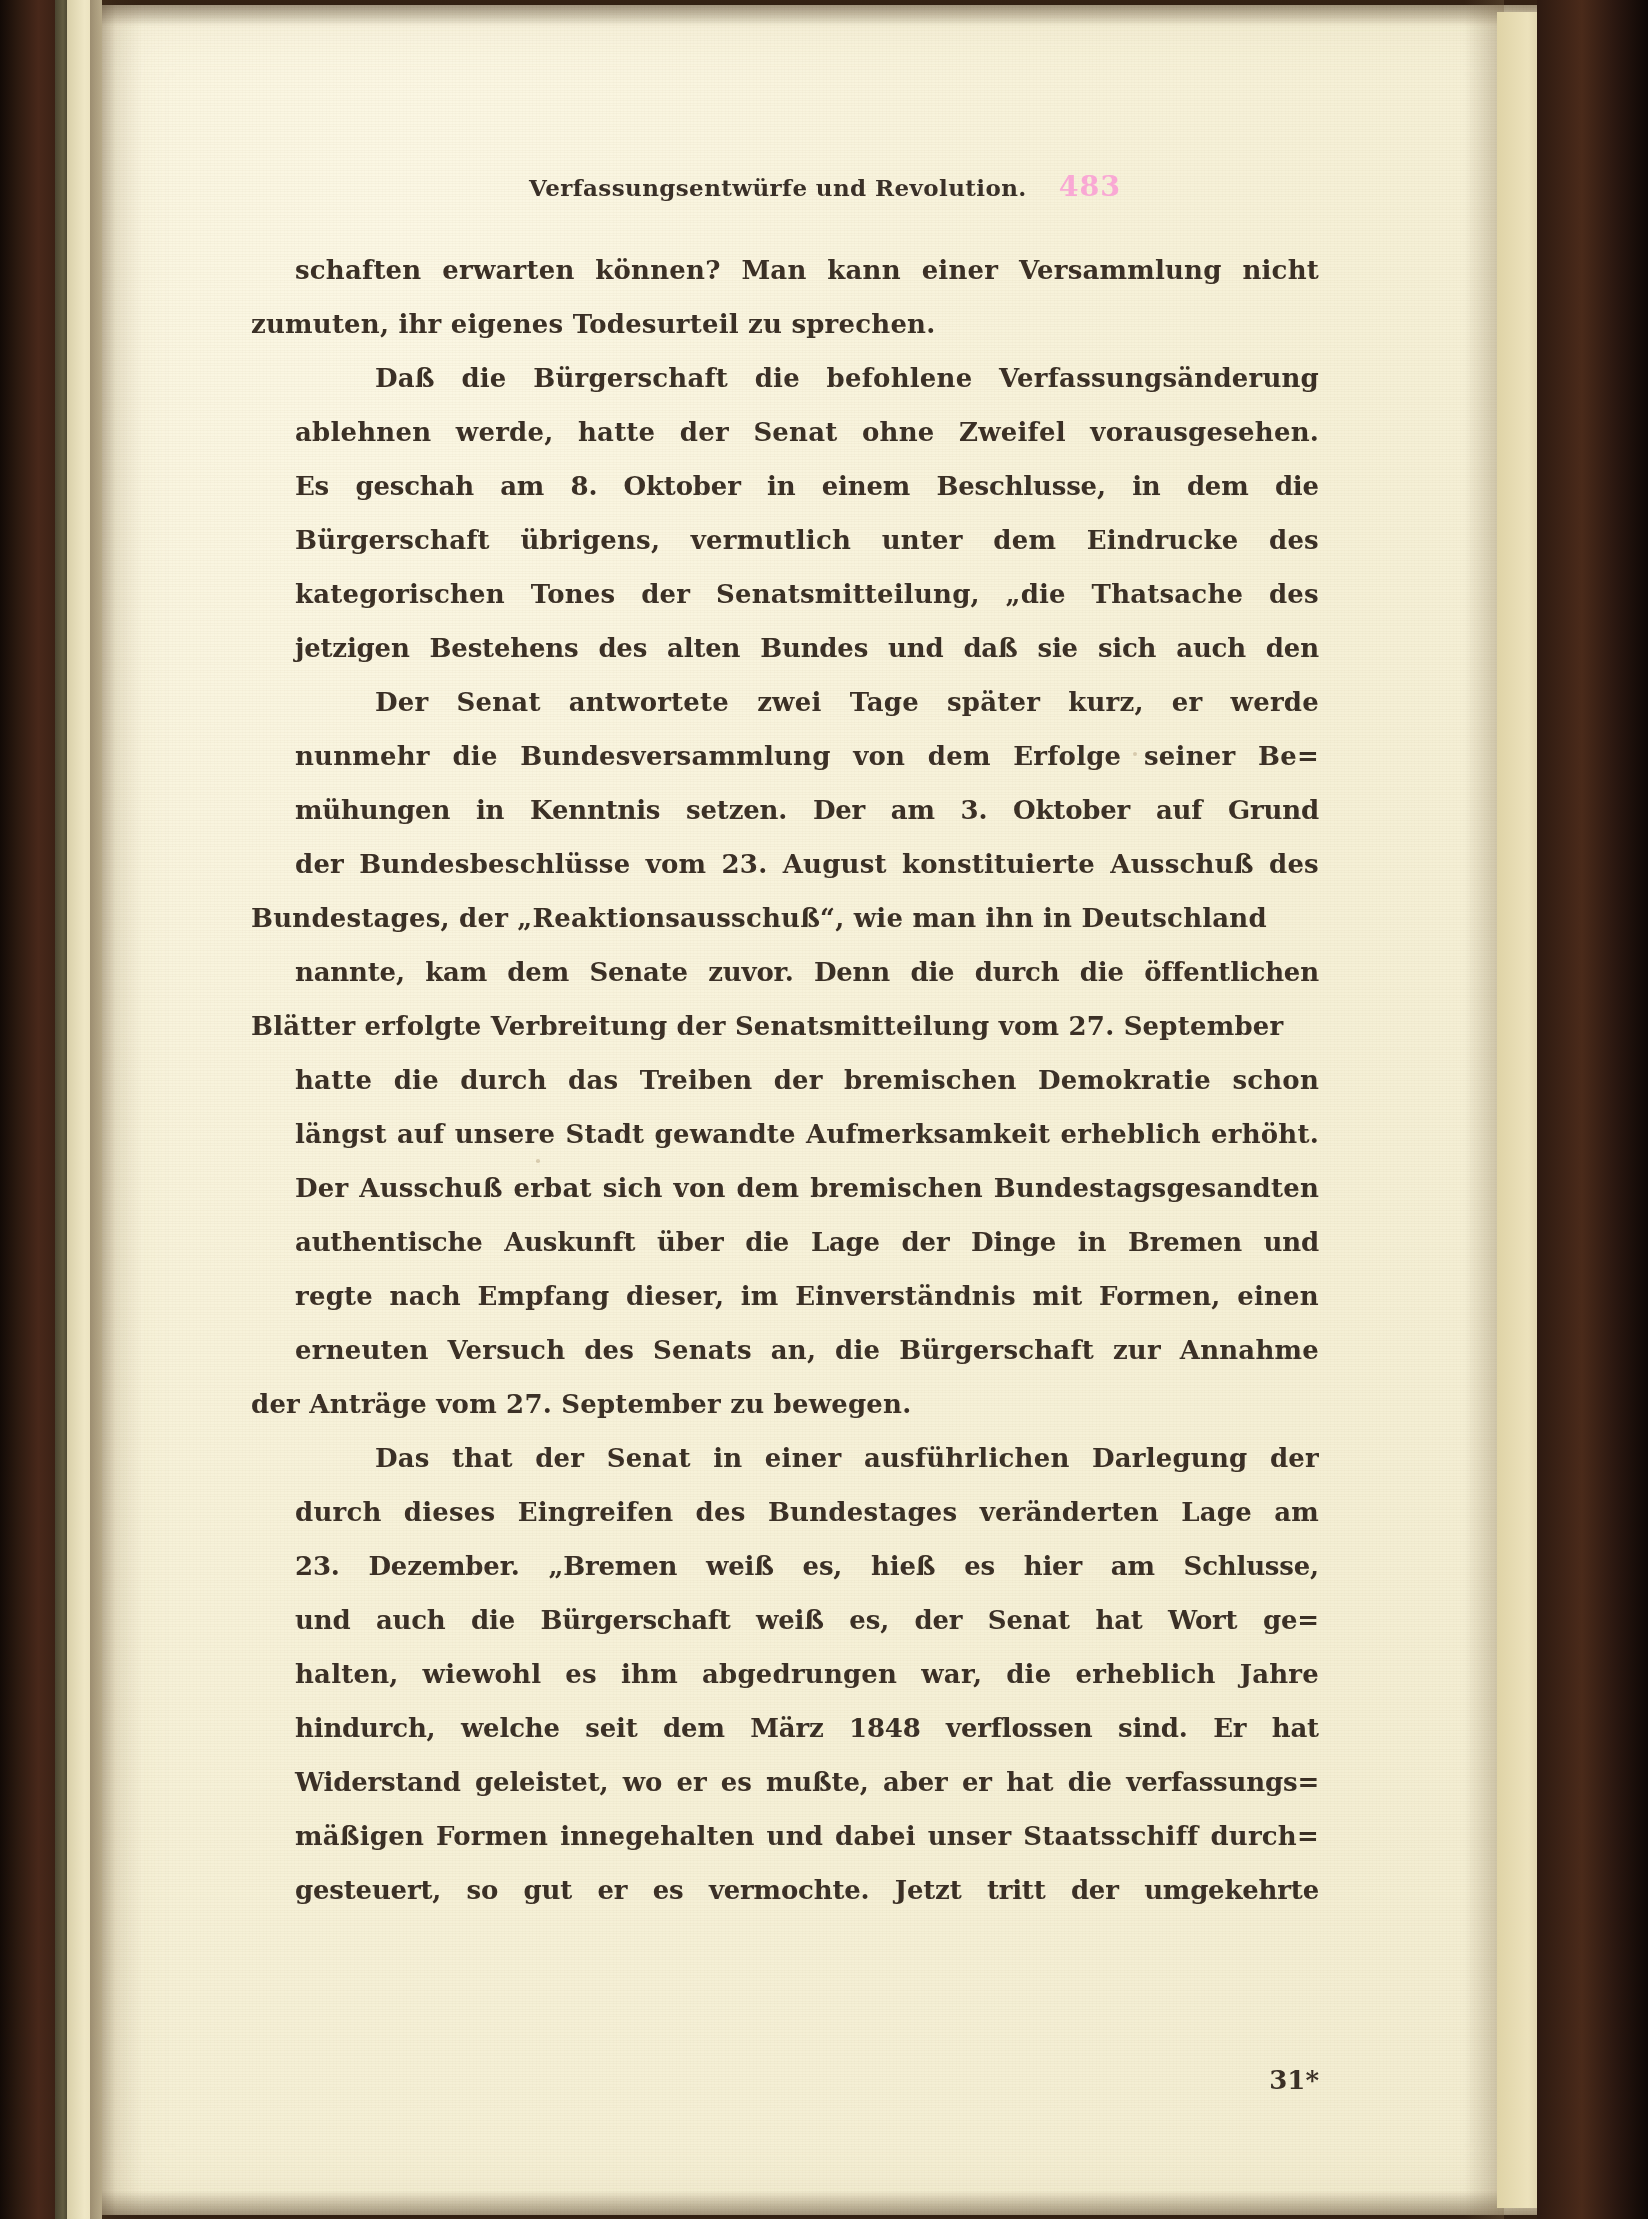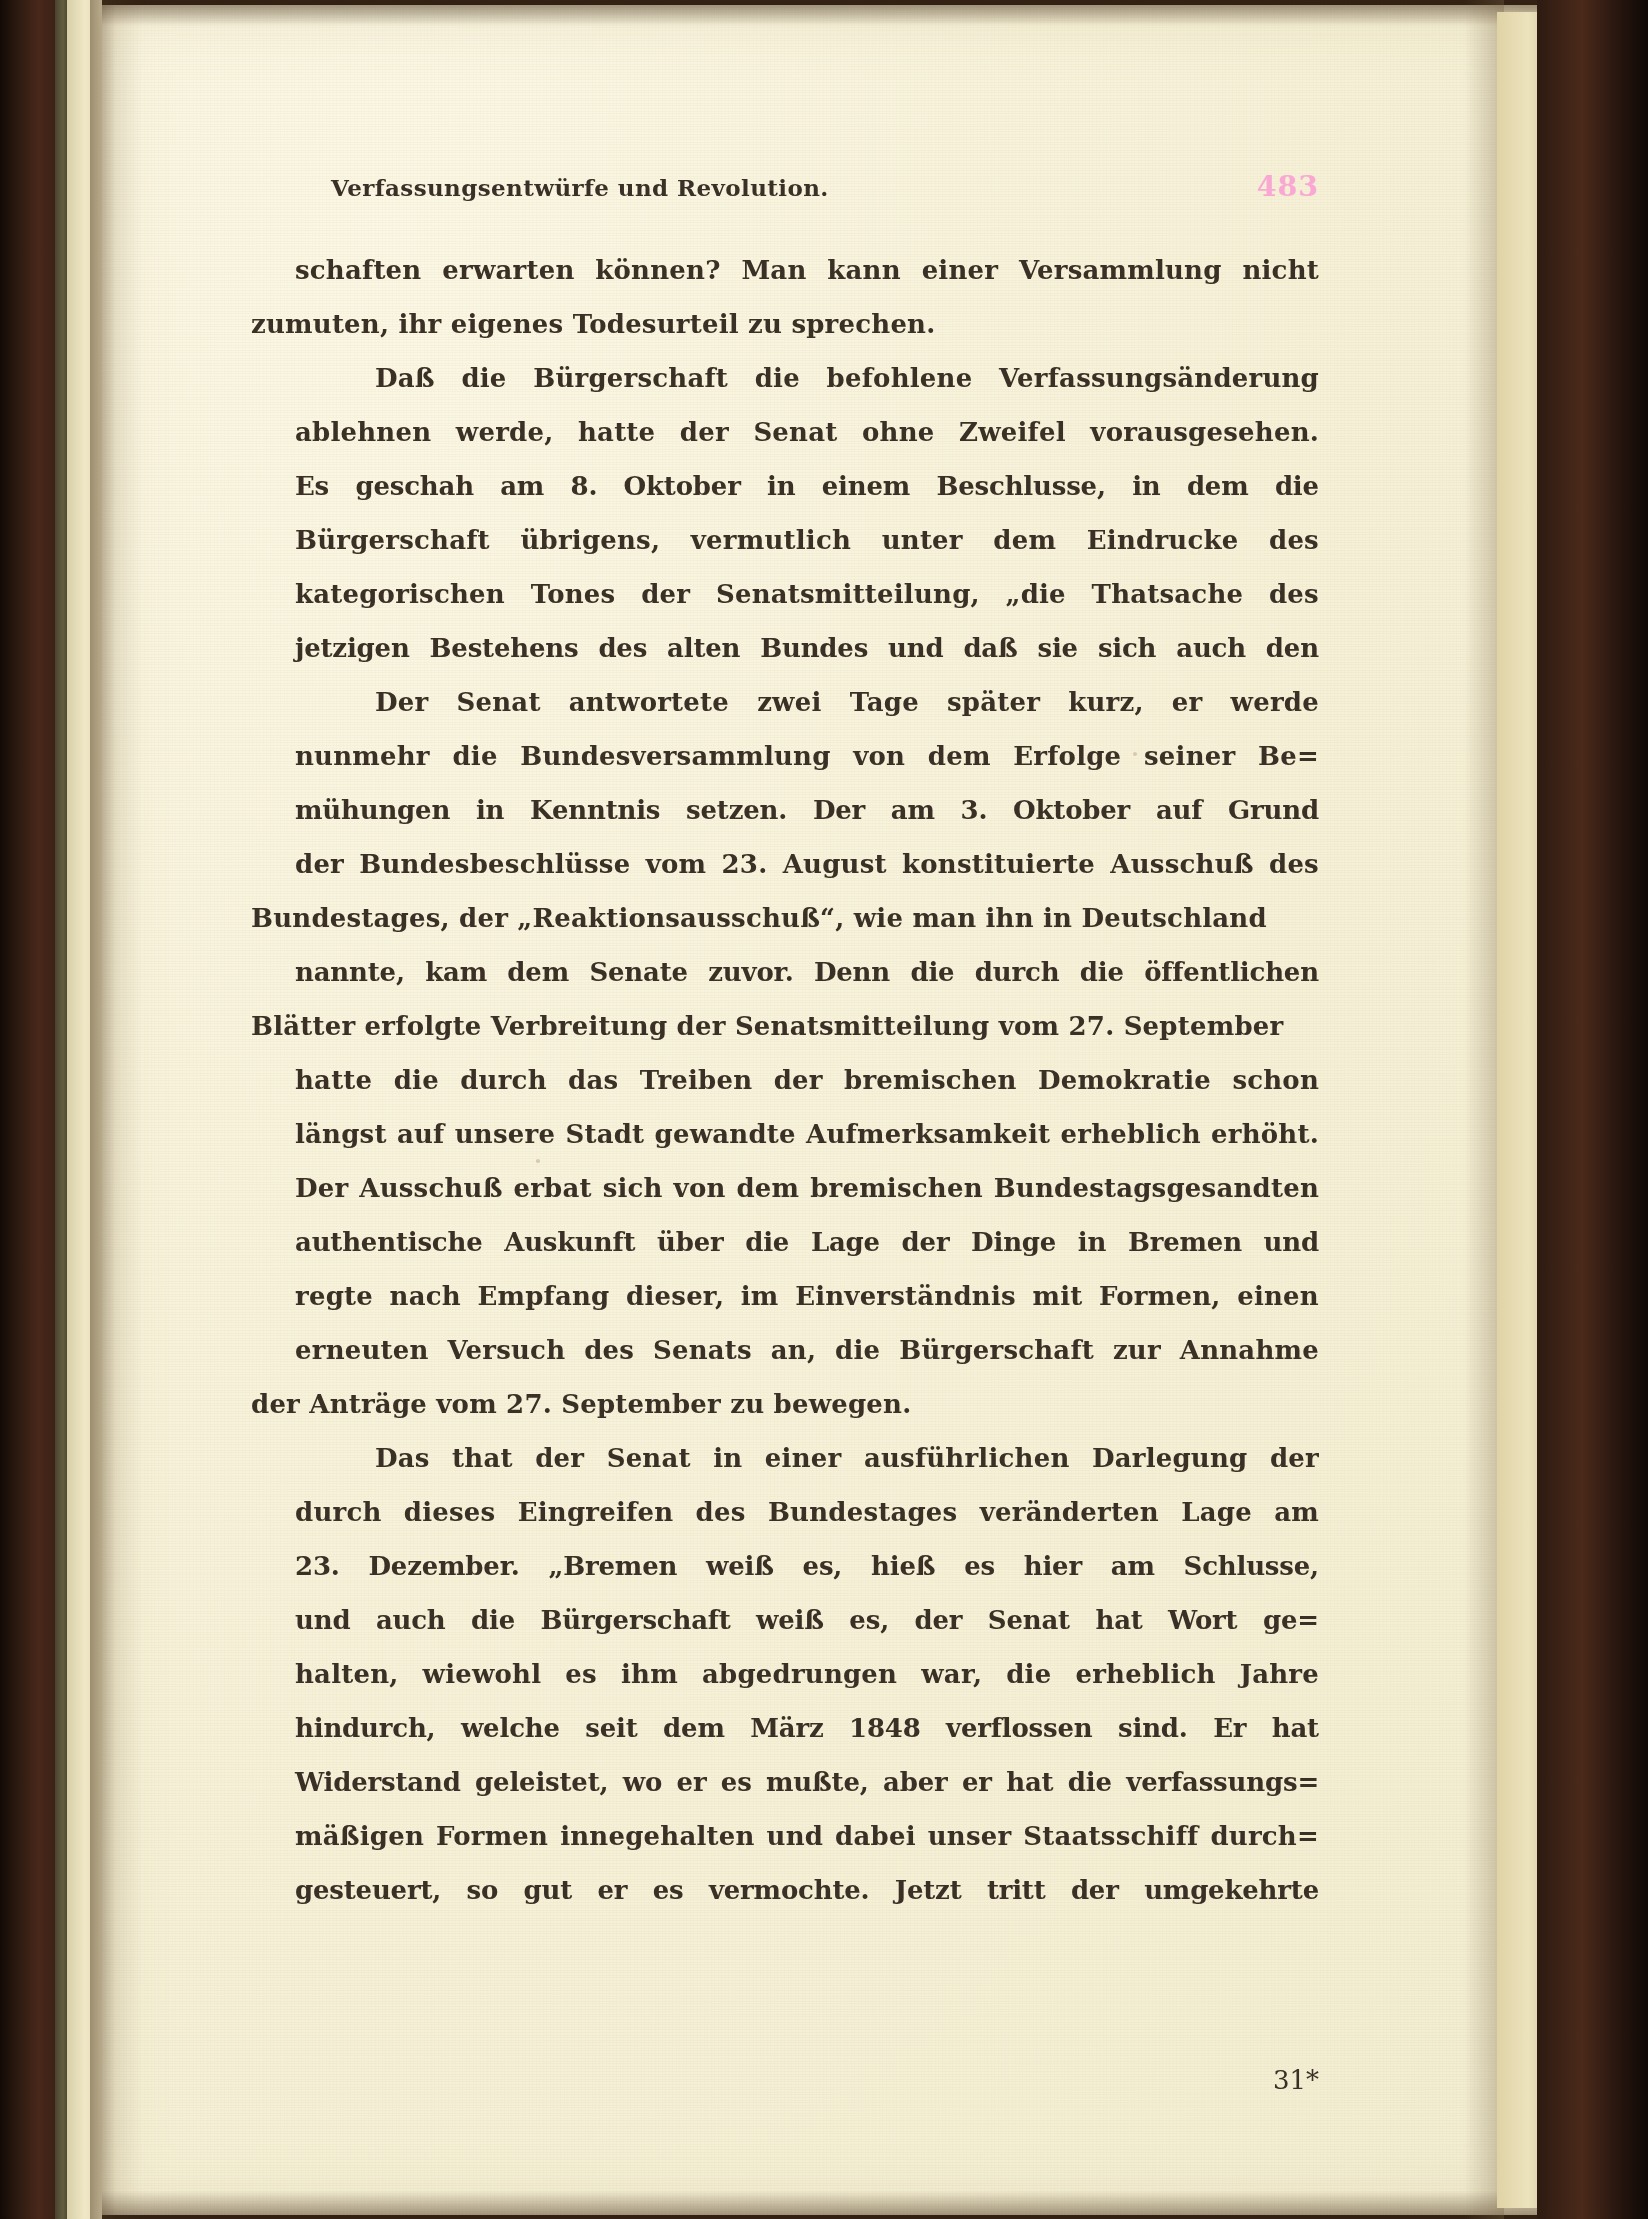--- a/index.html
+++ b/index.html
@@ -105,21 +105,21 @@
   .textblock {
     position: absolute;
     left: 251px;
     top: 169px;
     width: 1068px;
   }
 
   .running-head {
     display: flex;
     align-items: baseline;
-    justify-content: space-between;
+    justify-content: center;
     margin-bottom: 40px;
     padding-left: 80px;
     gap: 32px;
   }
   .running-head-title {
     font-size: 23px;
     letter-spacing: 0.4px;
     color: #3a3028;
     font-family: "DejaVu Serif", serif;
     font-weight: 600;
@@ -155,21 +155,21 @@
 
   .folio-bottom {
     position: absolute;
     left: 251px;
     top: 2065px;
     width: 1068px;
     text-align: right;
     font-size: 26px;
     color: #3b3026;
     font-family: "DejaVu Serif", serif;
-    font-weight: 400;
+    font-weight: 700;
     padding-right: 57px;
   }
 
   
   .speck {
     position: absolute;
     background: rgba(150,120,80,.30);
     border-radius: 50%;
     pointer-events: none;
   }

